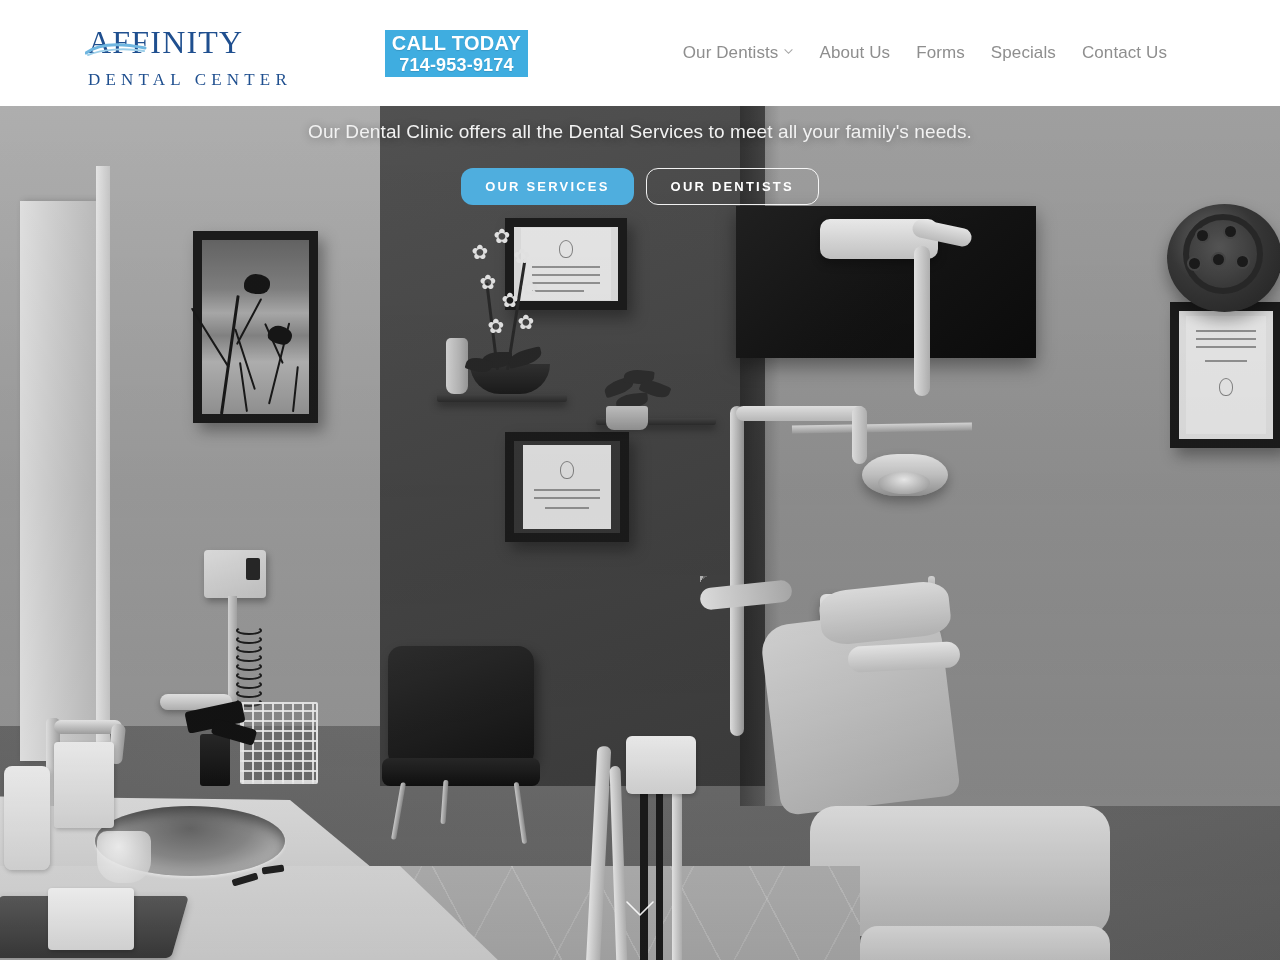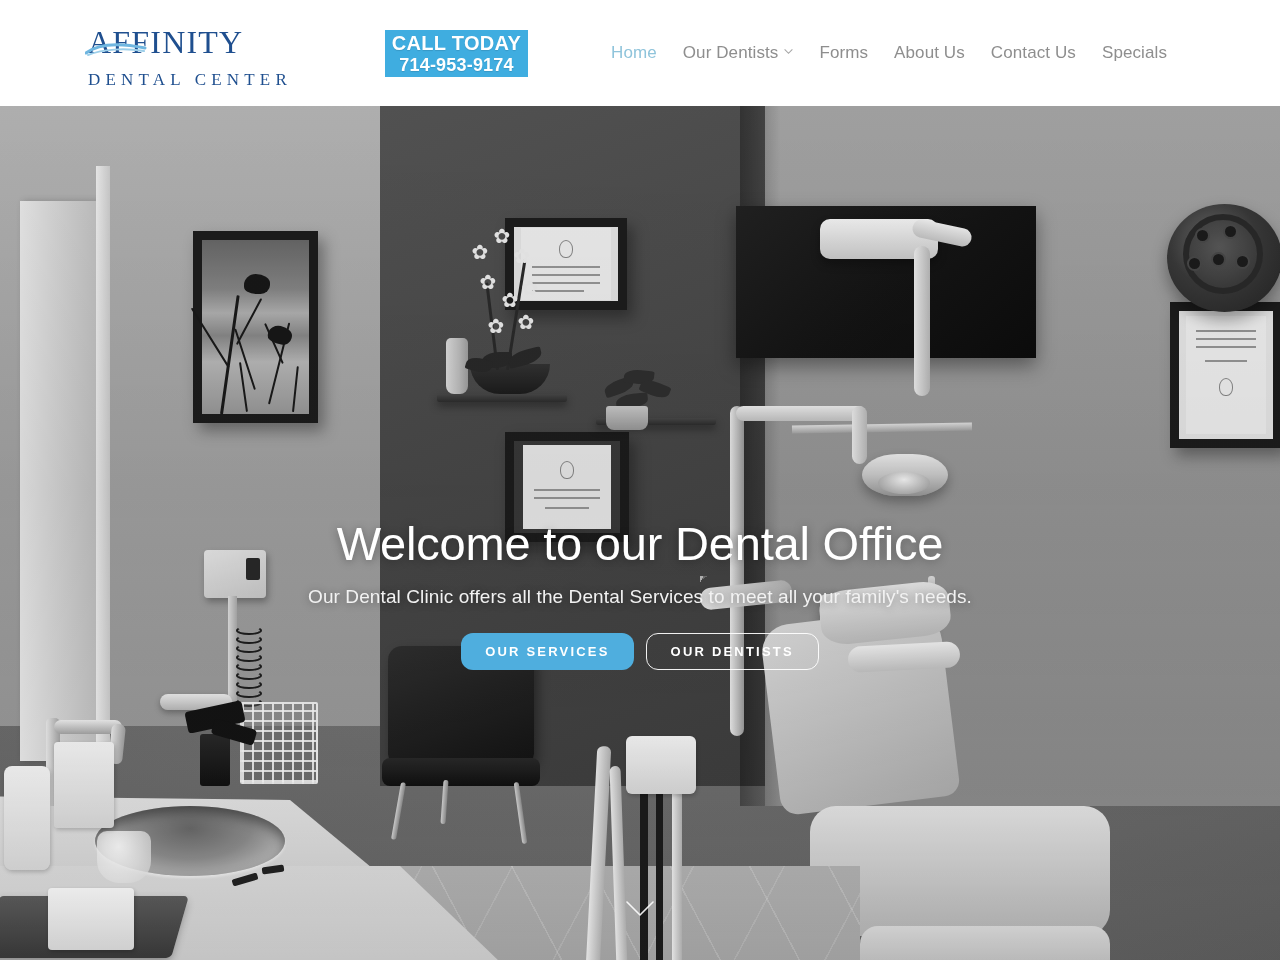--- a/index.html
+++ b/index.html
@@ -518,42 +518,39 @@
     </div>
     <div class="logo-sub">DENTAL CENTER</div>
   </a>
 
   <a class="call-badge" href="#">
     <span class="ct-line1">CALL TODAY</span>
     <span class="ct-line2">714-953-9174</span>
   </a>
 
   <nav class="main-nav">
-    <a class="nav-item is-active" href="#">
-      <span>Home</span>
-    </a>
     <a class="nav-item" href="#">
       <span>Our Dentists</span>
       <span class="nav-caret">
         <svg viewBox="0 0 10 10" width="9" height="9">
             <path d="M1 3 L5 7 L9 3" stroke="#a6a6a6" stroke-width="1.2" fill="none" stroke-linecap="round"></path>
           </svg>
       </span>
     </a>
     <a class="nav-item" href="#">
+      <span>About Us</span>
+    </a>
+    <a class="nav-item" href="#">
       <span>Forms</span>
     </a>
     <a class="nav-item" href="#">
-      <span>About Us</span>
+      <span>Specials</span>
     </a>
     <a class="nav-item" href="#">
       <span>Contact Us</span>
-    </a>
-    <a class="nav-item" href="#">
-      <span>Specials</span>
     </a>
   </nav>
 </header>
 
 <section class="hero">
 
   <div class="photo">
 
     <div class="wall-left"></div>
     <div class="wall-left-door"></div>
@@ -726,21 +723,20 @@
     <div class="hose-foreground" style="left:656px;top:660px;width:7px;height:260px;"></div>
     <div class="tube-fg" style="left:672px;top:668px;width:10px;height:250px;"></div>
     <div class="supply" style="left:626px;top:630px;width:70px;height:58px;border-radius:6px;"></div>
     <div class="tube-fg" style="left:700px;top:478px;width:92px;height:22px;border-radius:11px;transform:rotate(-6deg);"></div>
 
   </div>
 
   <div class="hero-overlay"></div>
 
   <div class="hero-content">
-    <h1 class="hero-title">Welcome to our Dental Office</h1>
     <p class="hero-sub">Our Dental Clinic offers all the Dental Services to meet all your family's needs.</p>
     <div class="hero-buttons">
       <a class="btn btn-primary" href="#">OUR SERVICES</a>
       <a class="btn btn-ghost" href="#">OUR DENTISTS</a>
     </div>
   </div>
 
   <a class="scroll-cue" href="#">
     <svg width="30" height="18" viewBox="0 0 30 18">
       <path d="M2 2 L15 15 L28 2" stroke="#ffffff" stroke-width="1.6" fill="none" stroke-linecap="round" stroke-linejoin="round"></path>

